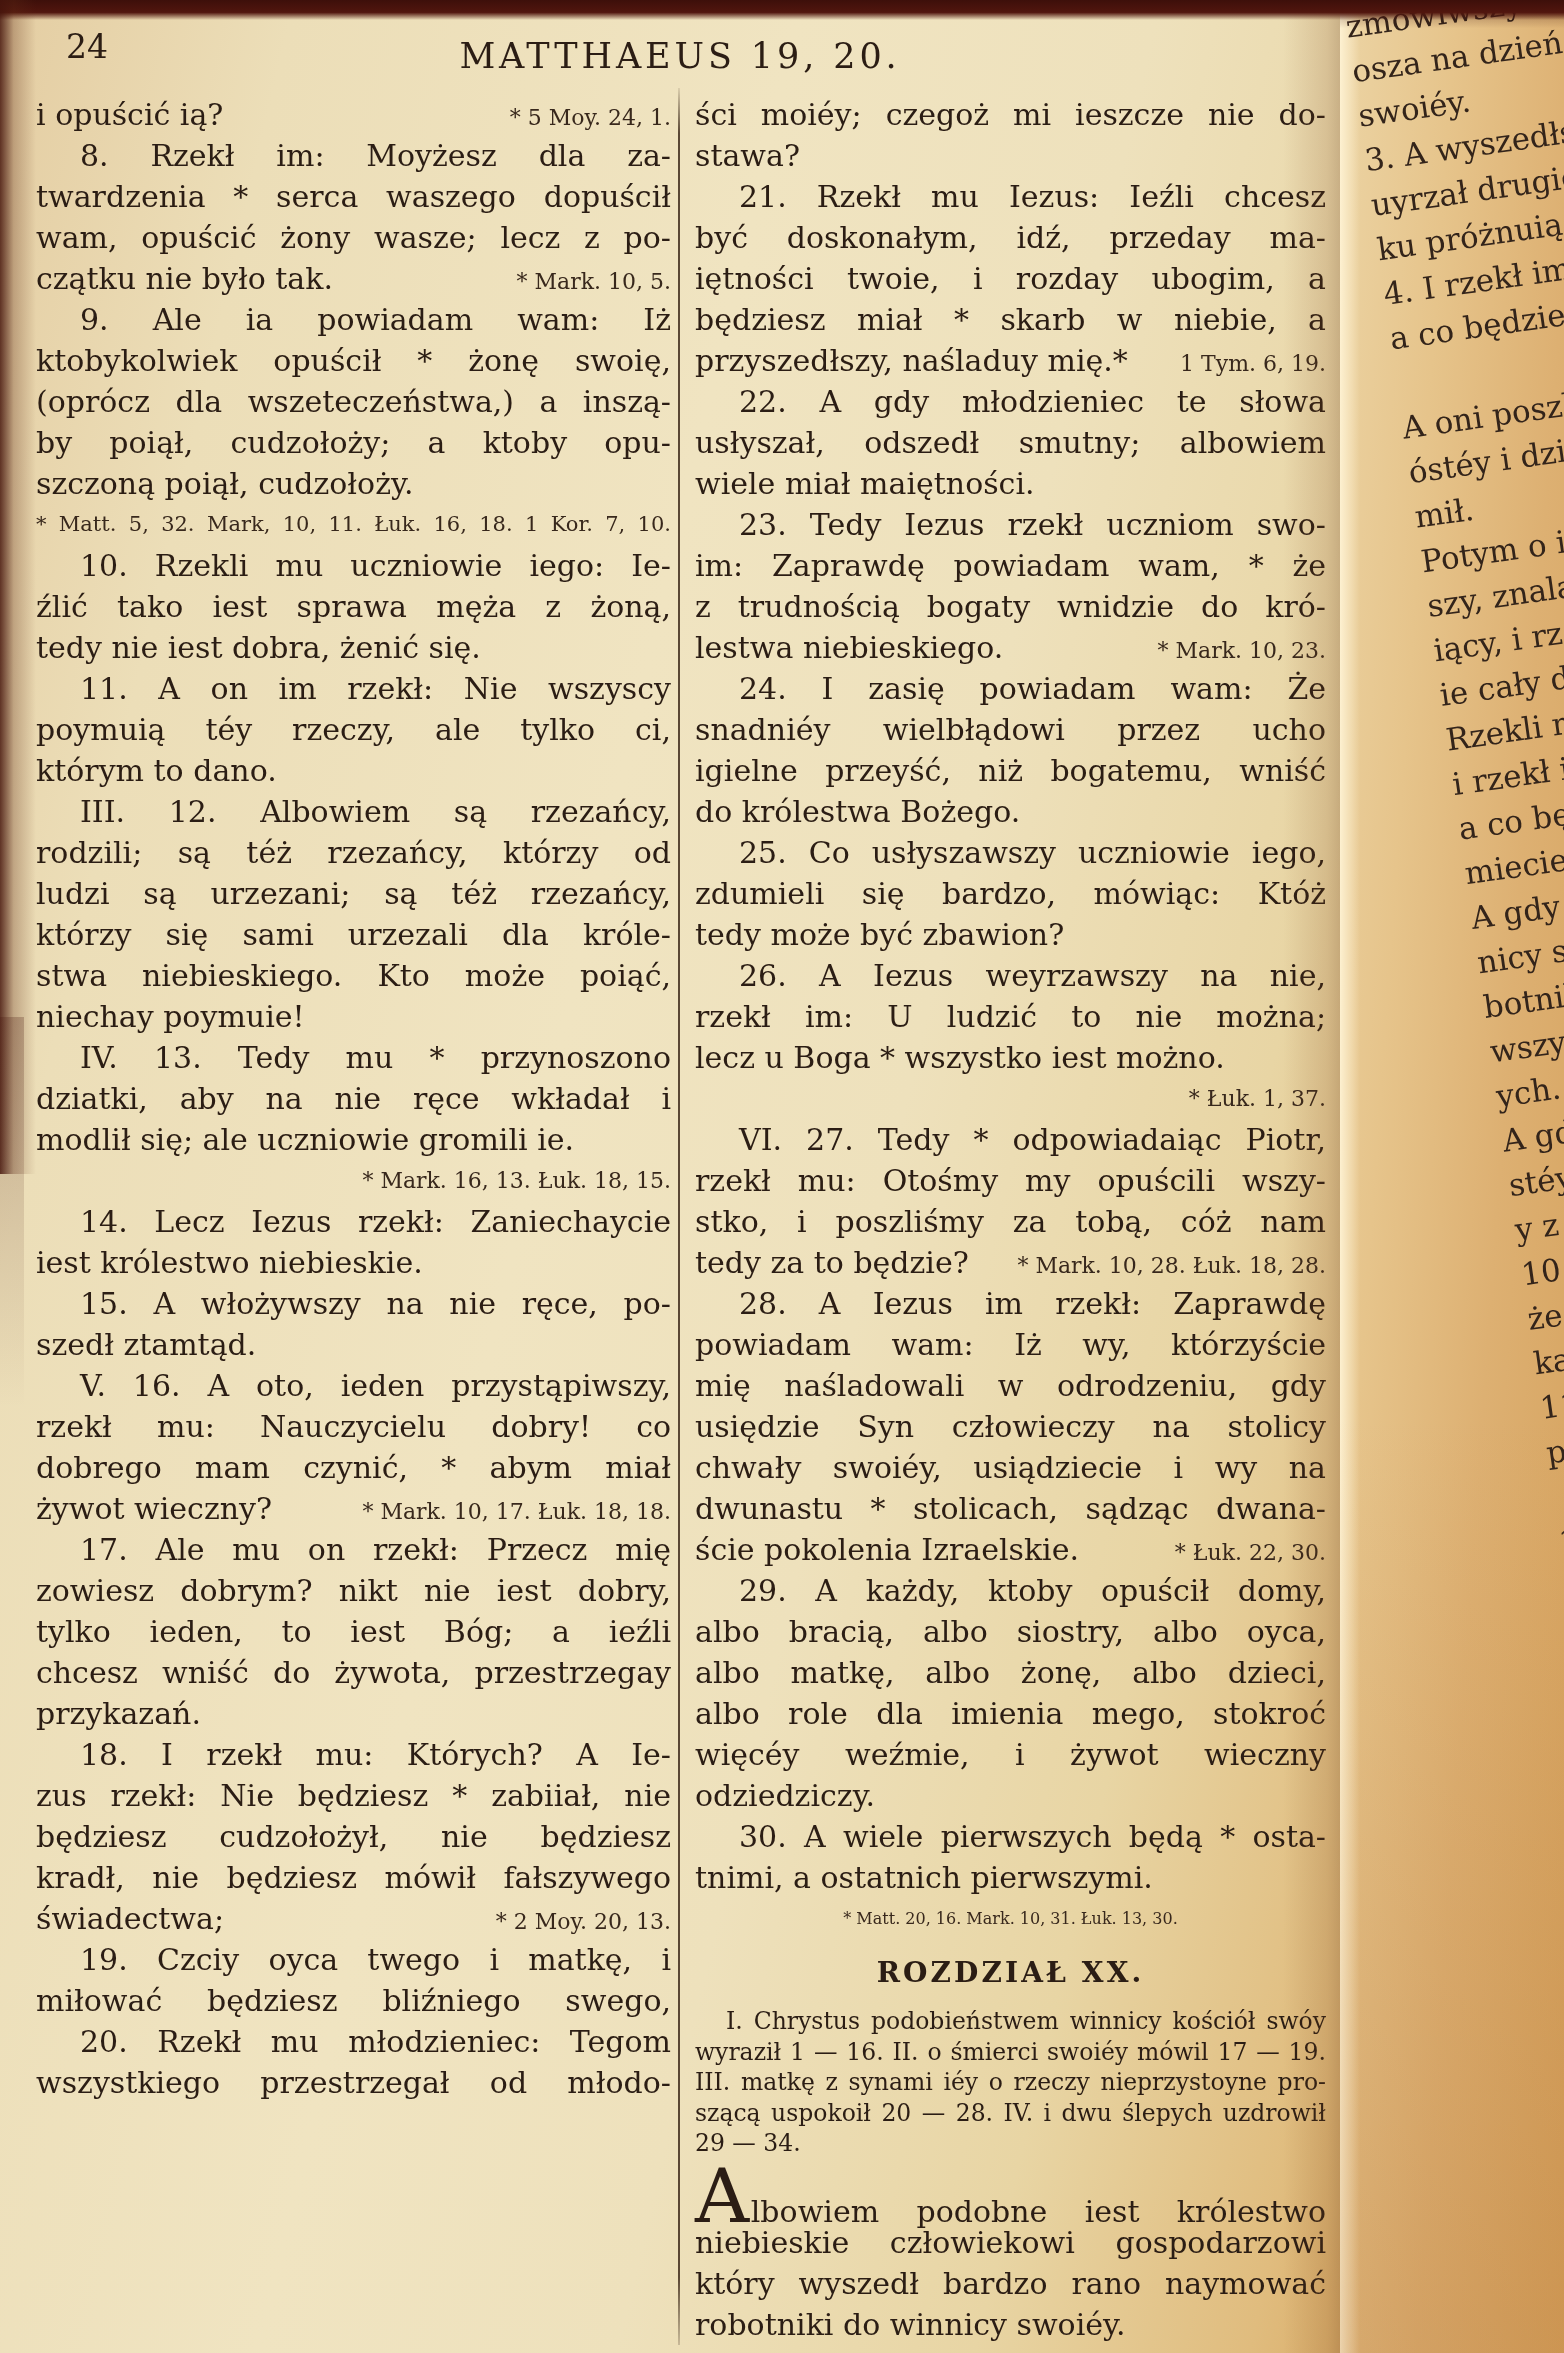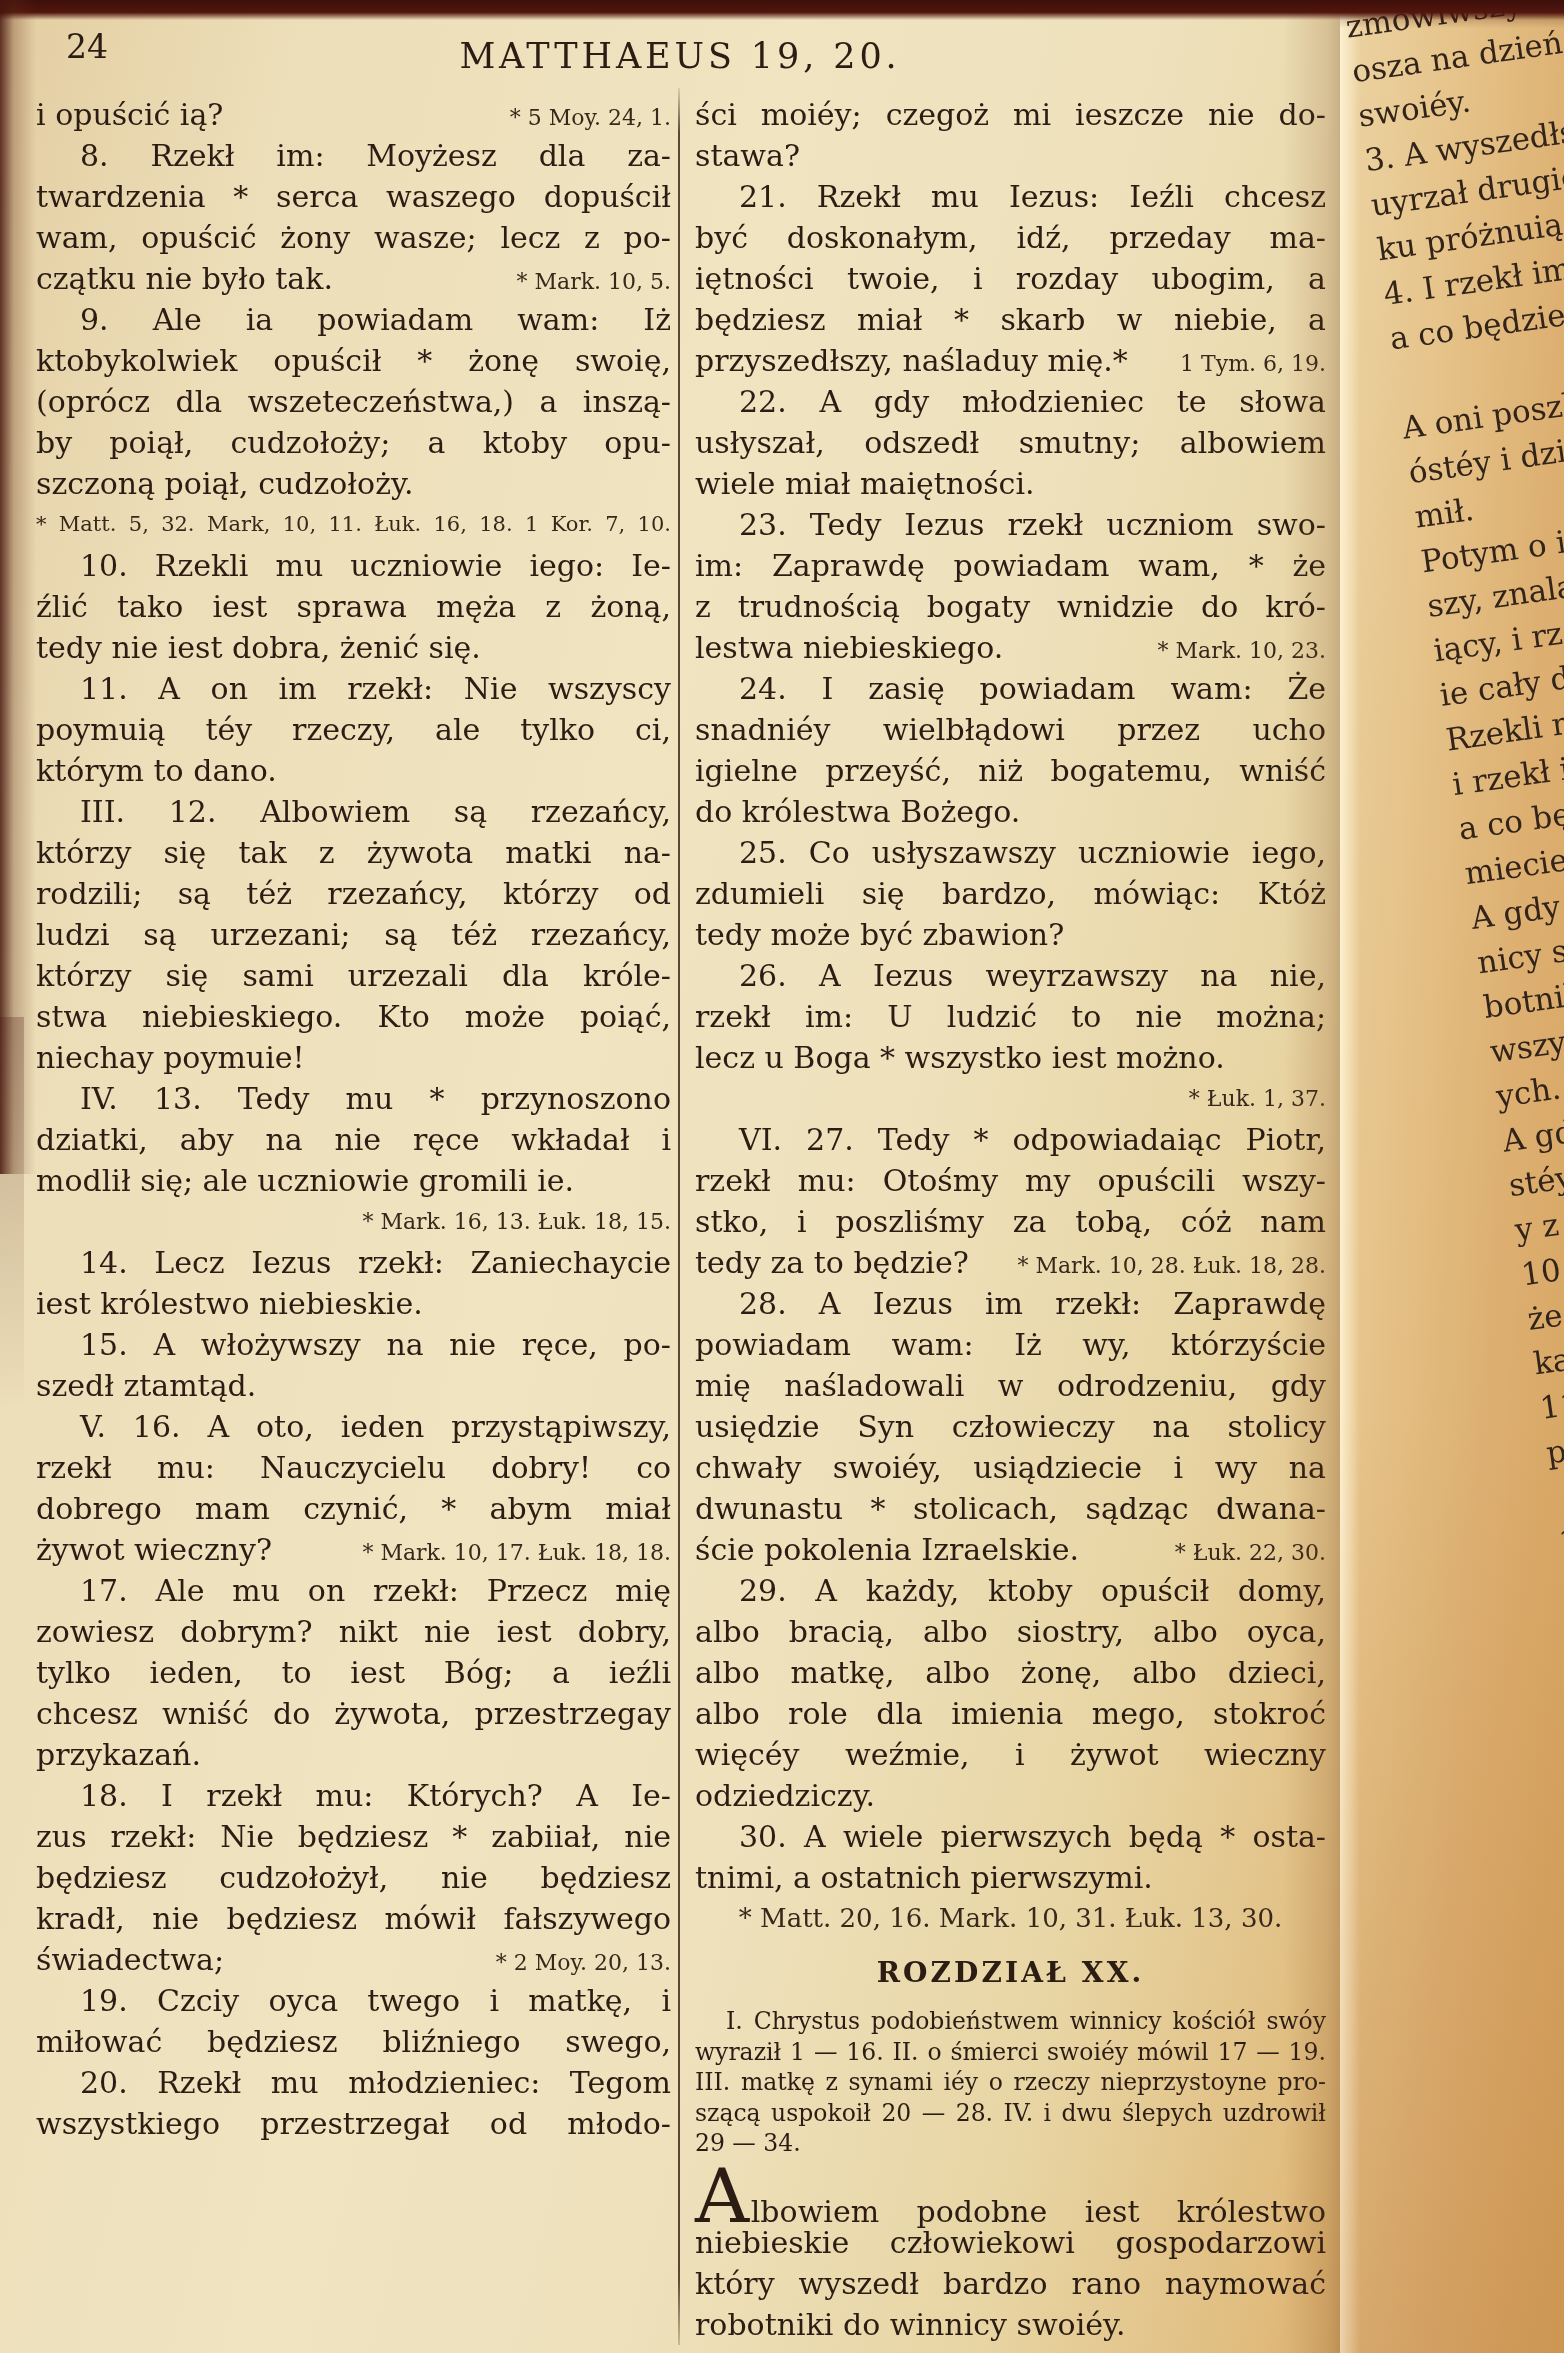--- a/index.html
+++ b/index.html
@@ -39,21 +39,21 @@
   .divider{position:absolute;left:678px;top:88px;width:2.3px;height:2257px;
     background:linear-gradient(180deg,rgba(52,32,18,.1),rgba(52,32,18,.8) 2%,rgba(52,32,18,.8) 97%,rgba(52,32,18,.2));}
   .ln{height:41px;}
   .j{text-align:justify;text-align-last:justify;}
   .l{text-align:left;}
   .ind{text-indent:44px;}
   .sp{display:flex;justify-content:space-between;align-items:baseline;}
   .sp .ref{font-size:22px;white-space:nowrap;}
   .ref-r{text-align:right;font-size:22px;}
   .ref-full{font-size:21px;text-align:justify;text-align-last:justify;}
-  .ref-c{text-align:center;font-size:26px;}
+  .ref-c{text-align:center;font-size:16px;}
   .chapter-heading{height:67px;line-height:67px;text-align:center;font-size:28px;
     letter-spacing:3.1px;font-weight:bold;}
   .sm{font-size:23.5px;line-height:30.5px;height:30.5px;}
   .sm.ind{text-indent:31px;}
   .dropline{margin-top:22px;}
   .dropcap{font-size:75px;line-height:31px;vertical-align:baseline;letter-spacing:1.6px;}
   .faded{color:#38281c;}
 </style>
 </head>
 <body>
@@ -81,21 +81,20 @@
       <div class="ln j">by poiął, cudzołoży; a ktoby opu-</div>
       <div class="ln l">szczoną poiął, cudzołoży.</div>
       <div class="ln ref-full faded">* Matt. 5, 32.  Mark, 10, 11.  Łuk. 16, 18.  1 Kor. 7, 10.</div>
       <div class="ln j ind">10. Rzekli mu uczniowie iego: Ie-</div>
       <div class="ln j">źlić tako iest sprawa męża z żoną,</div>
       <div class="ln l">tedy nie iest dobra, żenić się.</div>
       <div class="ln j ind">11. A on im rzekł: Nie wszyscy</div>
       <div class="ln j">poymuią téy rzeczy, ale tylko ci,</div>
       <div class="ln l">którym to dano.</div>
       <div class="ln j ind">III. 12. Albowiem są rzezańcy,</div>
-      <div class="ln j">którzy się tak z żywota matki na-</div>
       <div class="ln j">rodzili; są téż rzezańcy, którzy od</div>
       <div class="ln j">ludzi są urzezani; są téż rzezańcy,</div>
       <div class="ln j">którzy się sami urzezali dla króle-</div>
       <div class="ln j">stwa niebieskiego.  Kto może poiąć,</div>
       <div class="ln l">niechay poymuie!</div>
       <div class="ln j ind">IV. 13. Tedy mu * przynoszono</div>
       <div class="ln j">dziatki, aby na nie ręce wkładał i</div>
       <div class="ln l">modlił się; ale uczniowie gromili ie.</div>
       <div class="ln ref-r faded">* Mark. 16, 13.  Łuk. 18, 15.</div>
       <div class="ln j ind">14. Lecz Iezus rzekł: Zaniechaycie</div>

